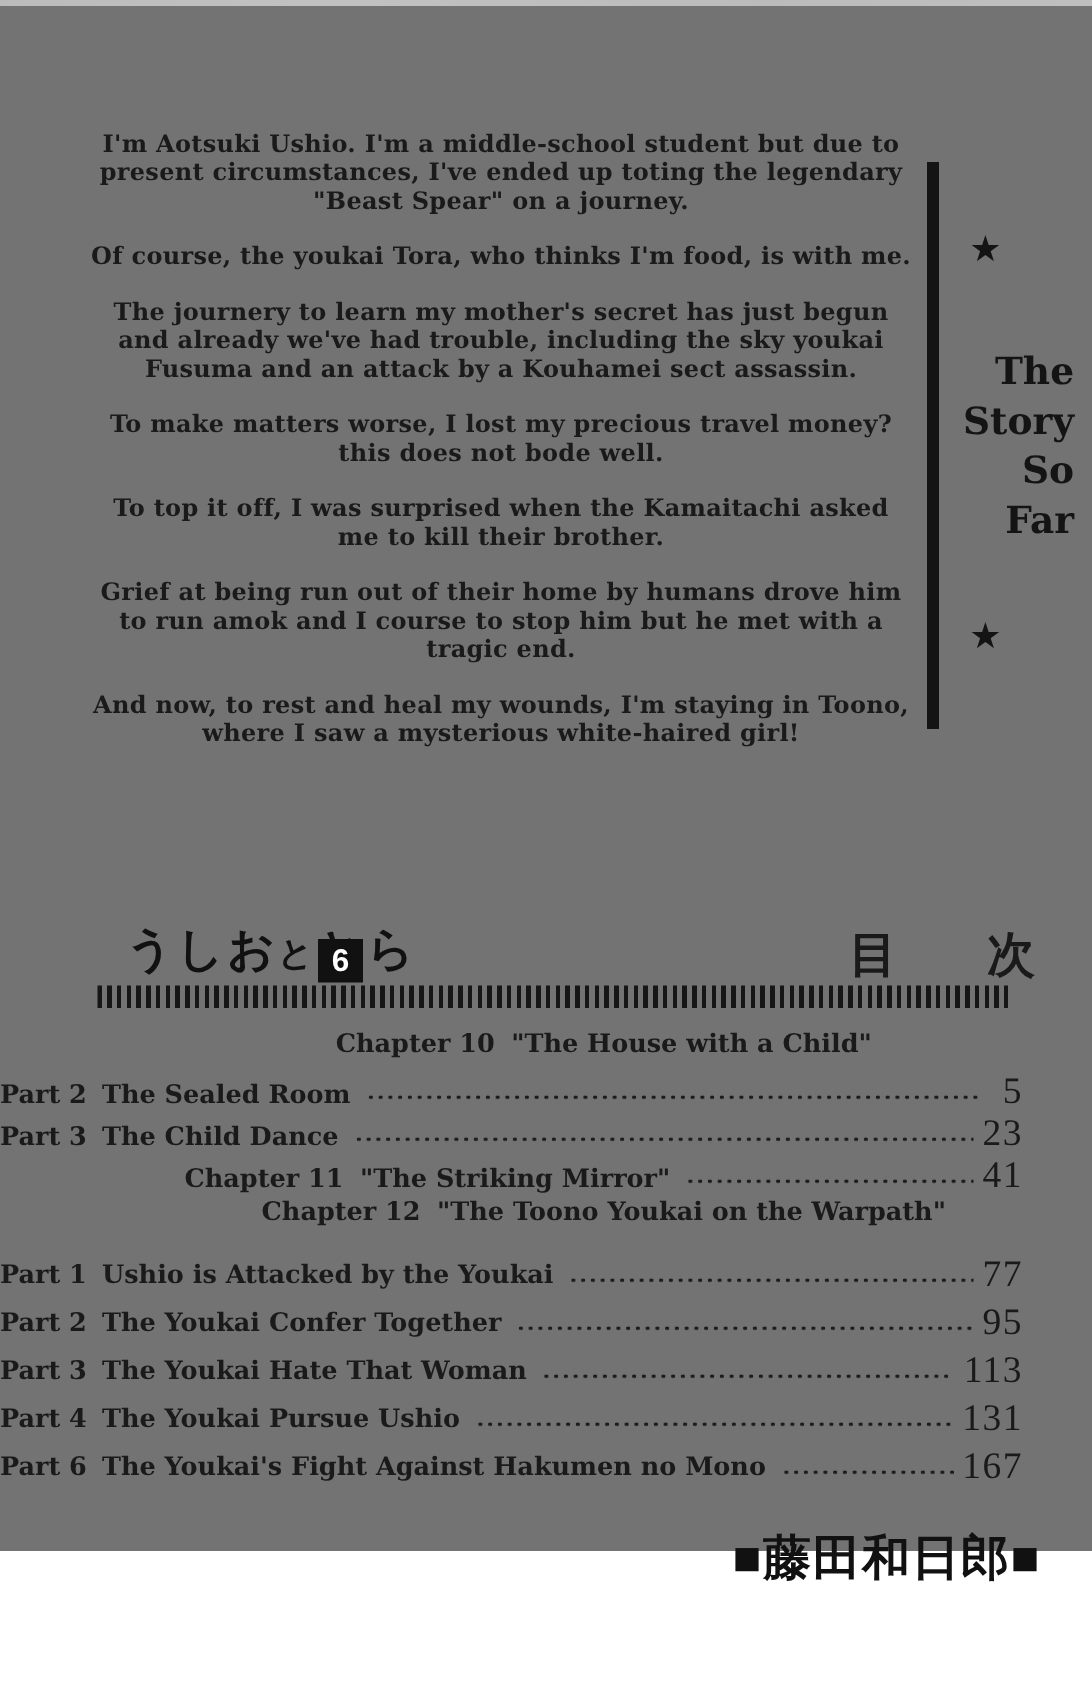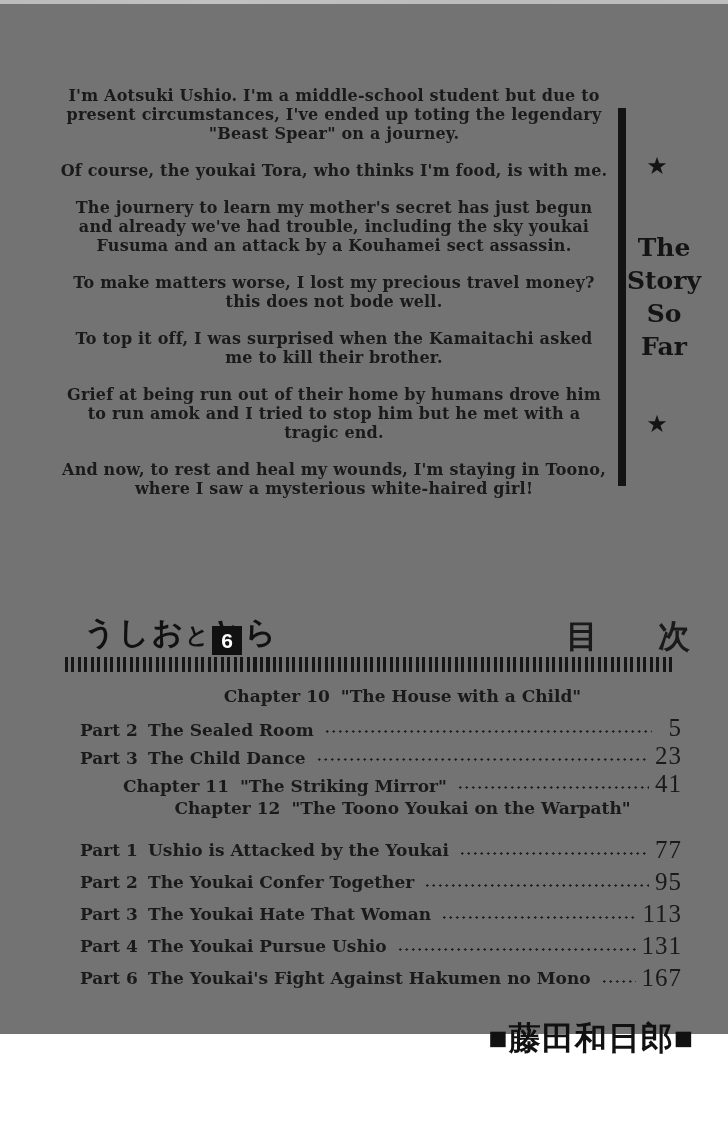--- a/index.html
+++ b/index.html
@@ -42,21 +42,21 @@
     font-family: "DejaVu Sans", sans-serif;
   }
   .side-star.top { top: 152px; }
   .side-star.bottom { top: 410px; }
   .side-title {
     position: absolute; left: 612px; top: 231px; width: 104px;
     text-align: center;
     font-weight: bold; font-size: 25px; line-height: 33px;
     color: #141414;
   }
-  .side-title span { display: block; }
+  .side-title span { display: block; text-align: right; }
 
   
   .toc-header-title {
     position: absolute; left: 84px; top: 612px;
     font-family: "Liberation Sans", sans-serif;
     font-weight: bold; font-size: 31px; color: #111;
     letter-spacing: 2px;
   }
   .toc-header-title .conn {
     font-size: 23px;
@@ -86,21 +86,21 @@
     position: absolute; left: 0; top: 686px; width: 728px;
     box-sizing: border-box; padding-right: 46px;
     font-weight: bold; font-size: 17px;
   }
   .toc-row {
     display: flex; align-items: baseline;
     height: 28px;
   }
   .toc-group2 { margin-top: 8px; }
   .toc-group2 .toc-row { height: 32px; align-items: center; }
-  .toc-row.part { padding-left: 80px; }
+  .toc-row.part { }
   .toc-row.part .toc-label { width: 68px; flex: 0 0 68px; }
   .toc-row.chapter { padding-left: 123px; justify-content: center; }
   .toc-row.chapter .toc-label { margin-right: 11px; }
   .toc-title { white-space: nowrap; }
   .toc-leader {
     flex: 1 1 auto; align-self: center; height: 7px;
     margin: 6px 6px 0 10px;
     background-image: radial-gradient(circle, #1b1b1b 1.15px, rgba(0,0,0,0) 1.35px);
     background-size: 6.5px 7px;
     background-repeat: repeat-x;
@@ -126,21 +126,21 @@
 
 <div class="page">
   <div class="top-scan-edge"></div>
 
   <div class="story-text">
     <p>I'm Aotsuki Ushio. I'm a middle-school student but due to present circumstances, I've ended up toting the legendary "Beast Spear" on a journey.</p>
     <p>Of course, the youkai Tora, who thinks I'm food, is with me.</p>
     <p>The journery to learn my mother's secret has just begun and already we've had trouble, including the sky youkai Fusuma and an attack by a Kouhamei sect assassin.</p>
     <p>To make matters worse, I lost my precious travel money?this does not bode well.</p>
     <p>To top it off, I was surprised when the Kamaitachi asked me to kill their brother.</p>
-    <p>Grief at being run out of their home by humans drove him to run amok and I tried to stop him but he met with a tragic end.</p>
+    <p>Grief at being run out of their home by humans drove him to run amok and I course to stop him but he met with a tragic end.</p>
     <p>And now, to rest and heal my wounds, I'm staying in Toono, where I saw a mysterious white-haired girl!</p>
   </div>
 
   <div class="side-rule"></div>
   <div class="side-star top">★</div>
   <div class="side-title">
     <span>The</span>
     <span>Story</span>
     <span>So</span>
     <span>Far</span>

